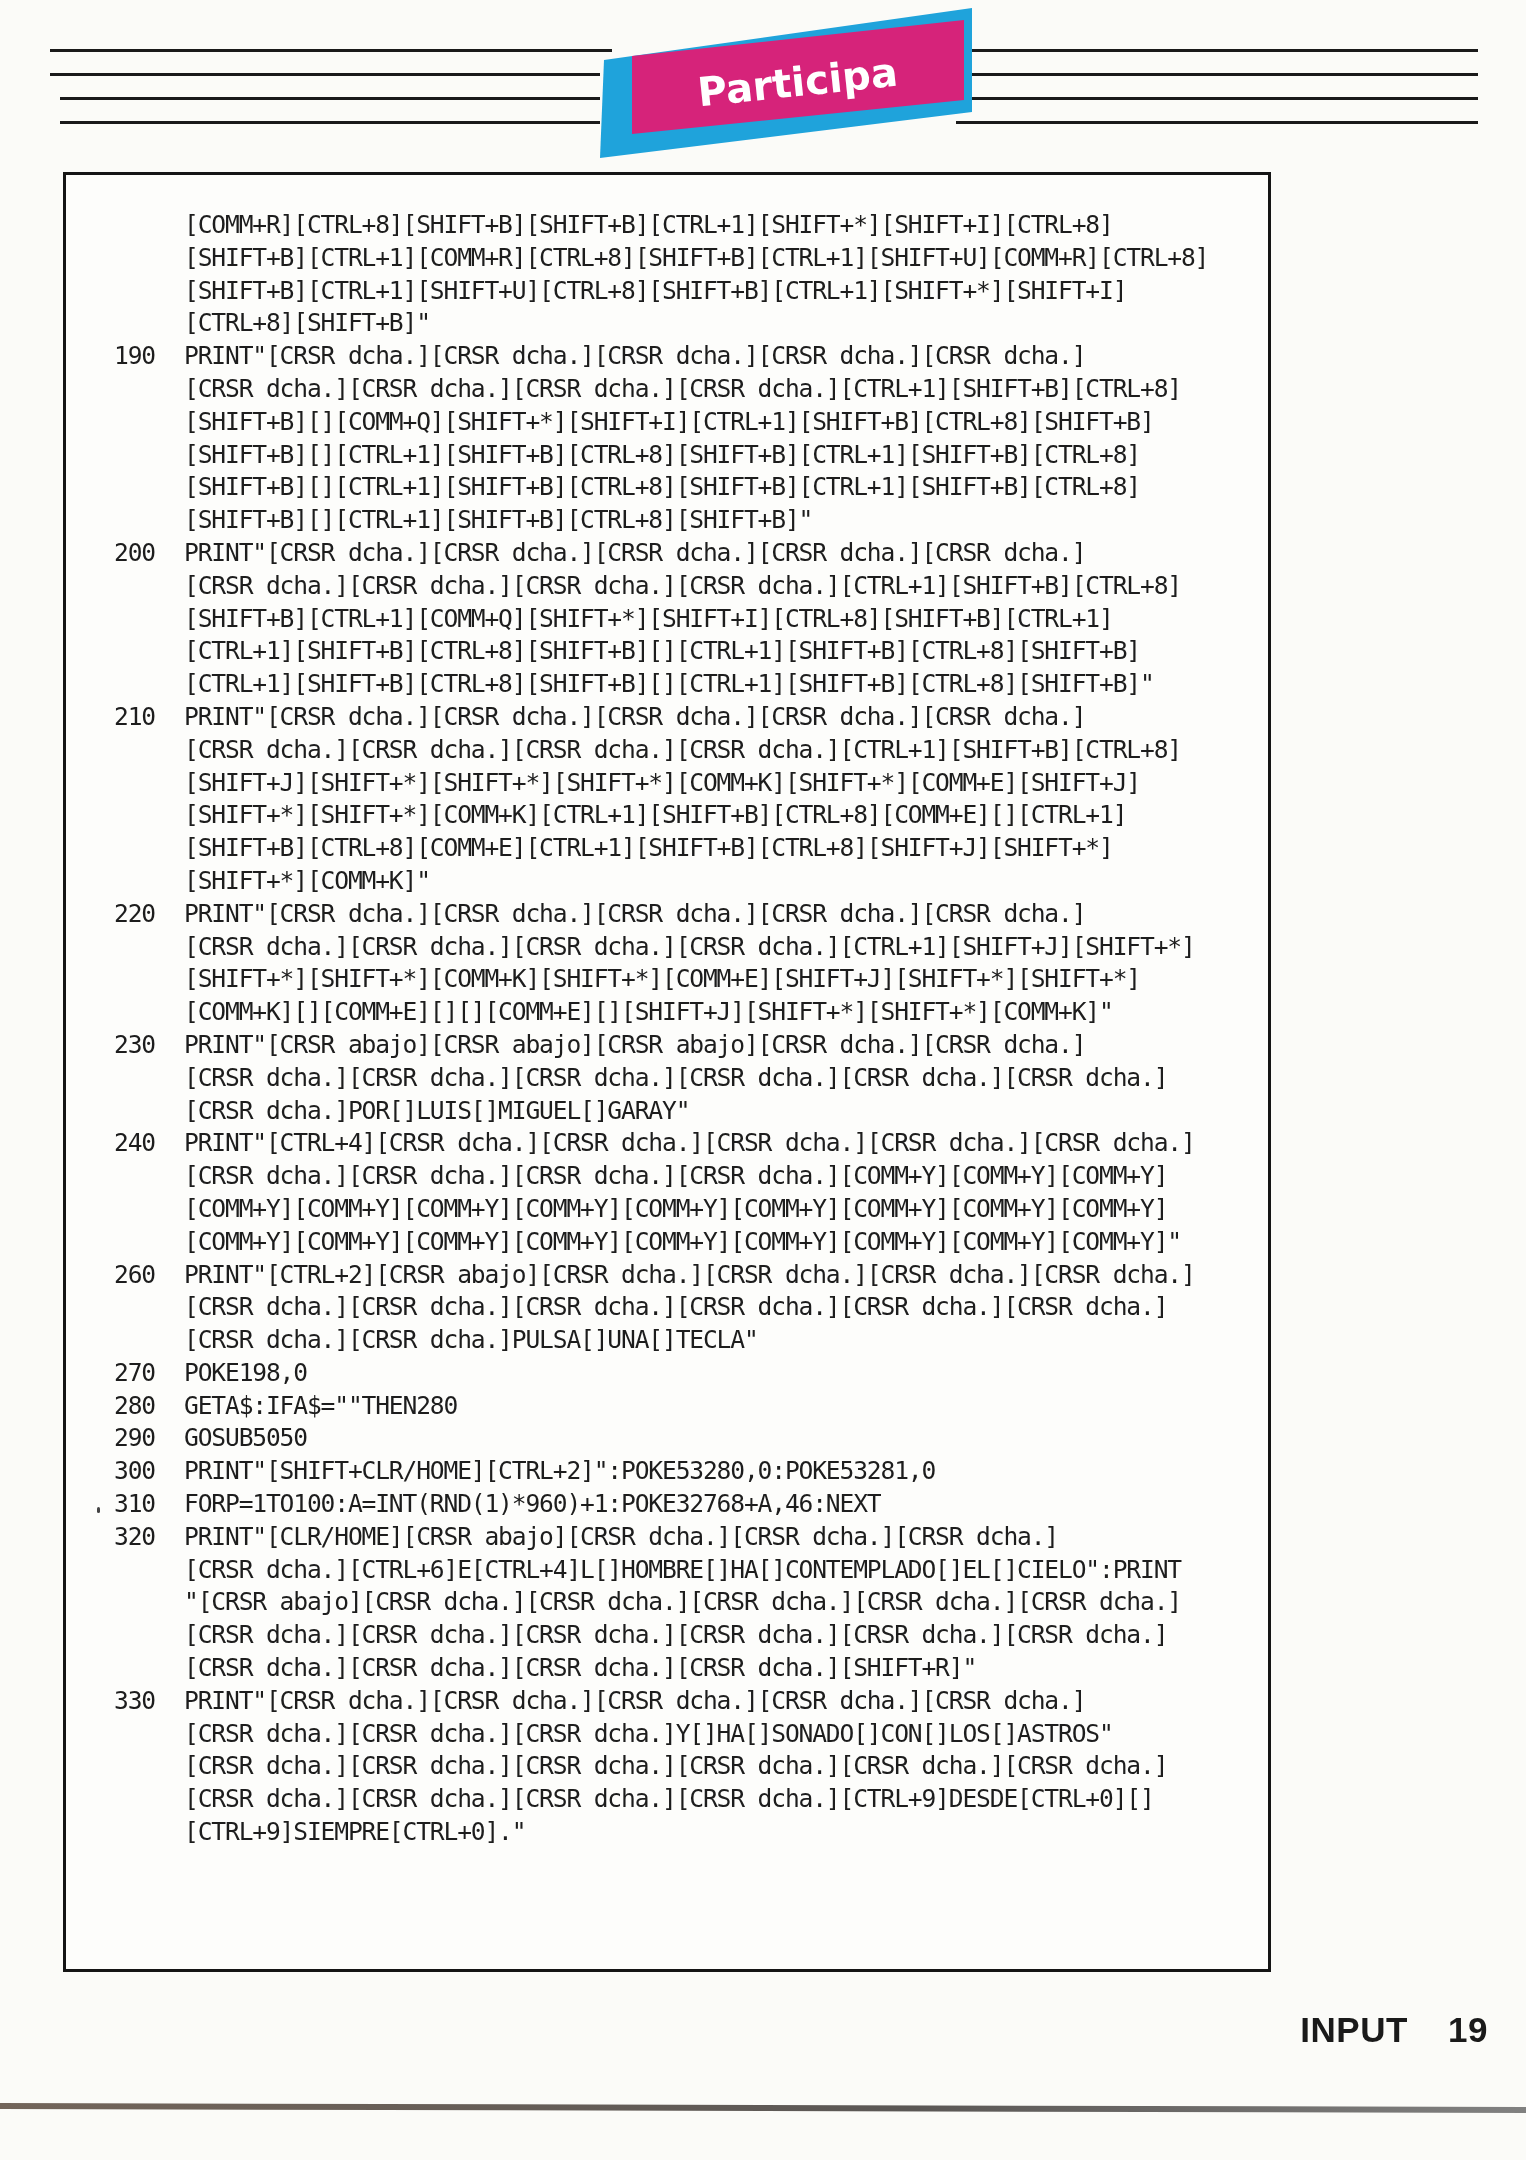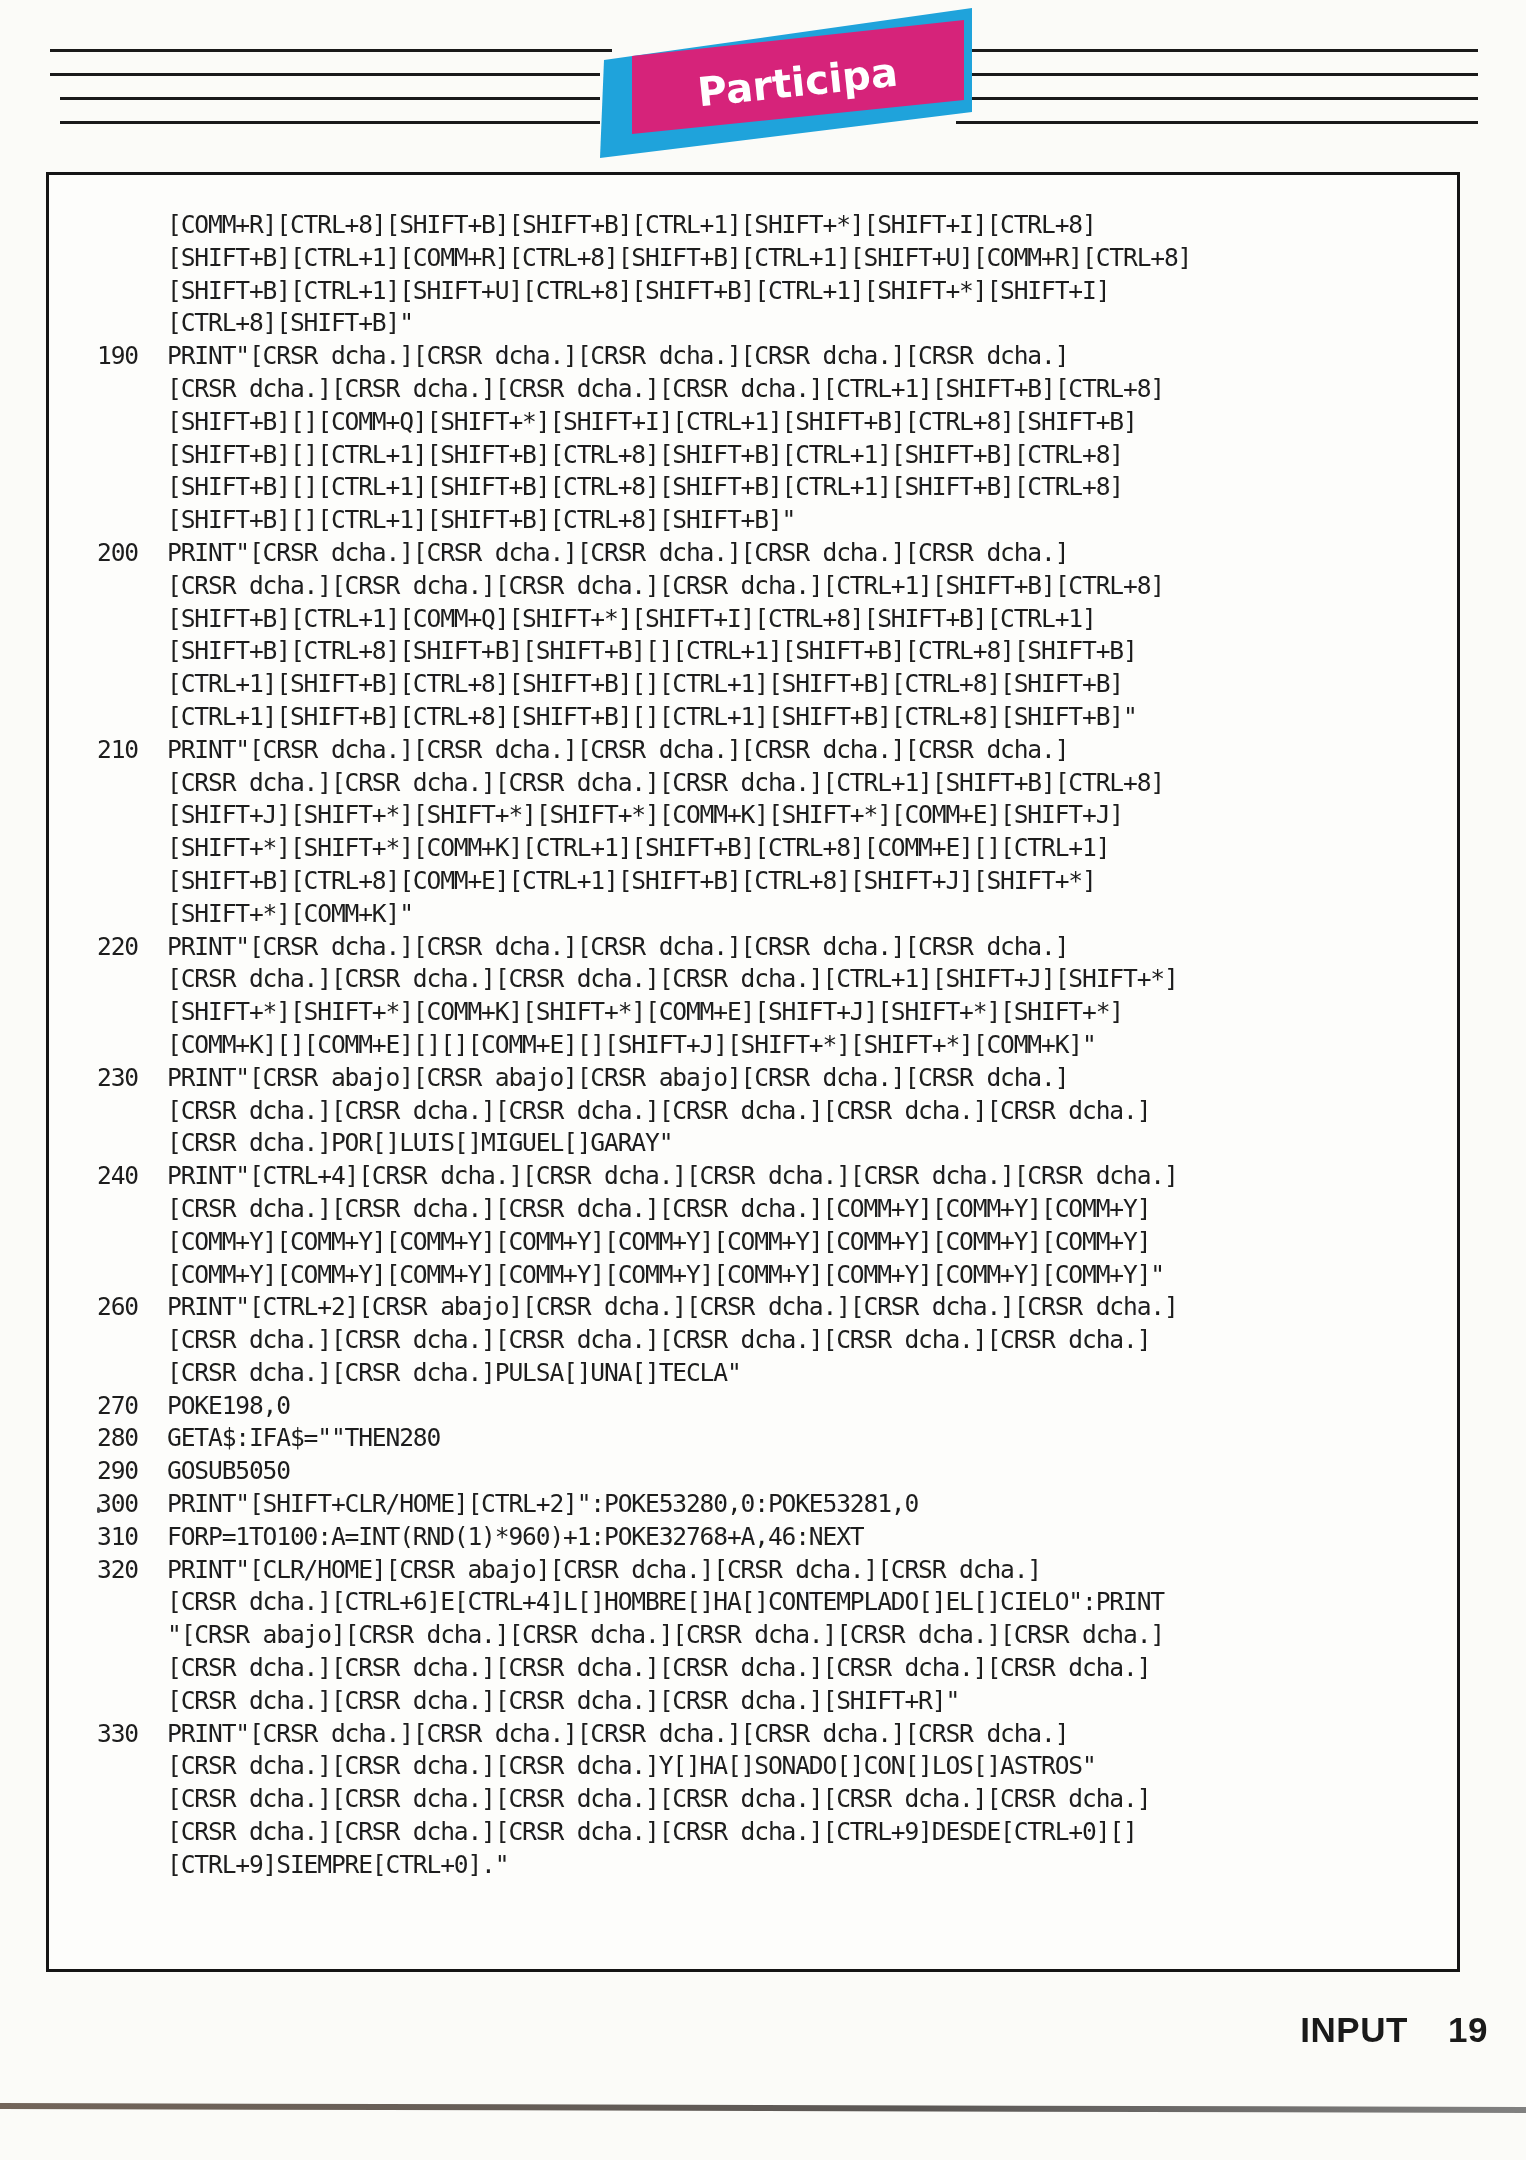--- a/index.html
+++ b/index.html
@@ -20,23 +20,23 @@
     .banner {
       position: absolute;
       left: 592px;
       top: 8px;
       width: 380px;
       height: 150px;
     }
     .banner svg { width: 100%; height: 100%; display: block; }
     .listing-box {
       position: absolute;
-      left: 46px;
+      left: 63px;
       top: 172px;
-      width: 1414px;
+      width: 1208px;
       height: 1800px;
       border: 3px solid #151515;
       box-sizing: border-box;
       background: #fdfdfb;
     }
     .code {
       position: absolute;
       left: 0;
       top: 34px;
       width: 100%;
@@ -118,21 +118,20 @@
       <div class="code-line"><span class="lnum"></span><span class="ltext">[CTRL+8][SHIFT+B]"</span></div>
       <div class="code-line"><span class="lnum">190</span><span class="ltext">PRINT"[CRSR dcha.][CRSR dcha.][CRSR dcha.][CRSR dcha.][CRSR dcha.]</span></div>
       <div class="code-line"><span class="lnum"></span><span class="ltext">[CRSR dcha.][CRSR dcha.][CRSR dcha.][CRSR dcha.][CTRL+1][SHIFT+B][CTRL+8]</span></div>
       <div class="code-line"><span class="lnum"></span><span class="ltext">[SHIFT+B][][COMM+Q][SHIFT+*][SHIFT+I][CTRL+1][SHIFT+B][CTRL+8][SHIFT+B]</span></div>
       <div class="code-line"><span class="lnum"></span><span class="ltext">[SHIFT+B][][CTRL+1][SHIFT+B][CTRL+8][SHIFT+B][CTRL+1][SHIFT+B][CTRL+8]</span></div>
       <div class="code-line"><span class="lnum"></span><span class="ltext">[SHIFT+B][][CTRL+1][SHIFT+B][CTRL+8][SHIFT+B][CTRL+1][SHIFT+B][CTRL+8]</span></div>
       <div class="code-line"><span class="lnum"></span><span class="ltext">[SHIFT+B][][CTRL+1][SHIFT+B][CTRL+8][SHIFT+B]"</span></div>
       <div class="code-line"><span class="lnum">200</span><span class="ltext">PRINT"[CRSR dcha.][CRSR dcha.][CRSR dcha.][CRSR dcha.][CRSR dcha.]</span></div>
       <div class="code-line"><span class="lnum"></span><span class="ltext">[CRSR dcha.][CRSR dcha.][CRSR dcha.][CRSR dcha.][CTRL+1][SHIFT+B][CTRL+8]</span></div>
       <div class="code-line"><span class="lnum"></span><span class="ltext">[SHIFT+B][CTRL+1][COMM+Q][SHIFT+*][SHIFT+I][CTRL+8][SHIFT+B][CTRL+1]</span></div>
-      <div class="code-line"><span class="lnum"></span><span class="ltext">[SHIFT+B][CTRL+8][SHIFT+B][SHIFT+B][][CTRL+1][SHIFT+B][CTRL+8][SHIFT+B]</span></div>
       <div class="code-line"><span class="lnum"></span><span class="ltext">[CTRL+1][SHIFT+B][CTRL+8][SHIFT+B][][CTRL+1][SHIFT+B][CTRL+8][SHIFT+B]</span></div>
       <div class="code-line"><span class="lnum"></span><span class="ltext">[CTRL+1][SHIFT+B][CTRL+8][SHIFT+B][][CTRL+1][SHIFT+B][CTRL+8][SHIFT+B]"</span></div>
       <div class="code-line"><span class="lnum">210</span><span class="ltext">PRINT"[CRSR dcha.][CRSR dcha.][CRSR dcha.][CRSR dcha.][CRSR dcha.]</span></div>
       <div class="code-line"><span class="lnum"></span><span class="ltext">[CRSR dcha.][CRSR dcha.][CRSR dcha.][CRSR dcha.][CTRL+1][SHIFT+B][CTRL+8]</span></div>
       <div class="code-line"><span class="lnum"></span><span class="ltext">[SHIFT+J][SHIFT+*][SHIFT+*][SHIFT+*][COMM+K][SHIFT+*][COMM+E][SHIFT+J]</span></div>
       <div class="code-line"><span class="lnum"></span><span class="ltext">[SHIFT+*][SHIFT+*][COMM+K][CTRL+1][SHIFT+B][CTRL+8][COMM+E][][CTRL+1]</span></div>
       <div class="code-line"><span class="lnum"></span><span class="ltext">[SHIFT+B][CTRL+8][COMM+E][CTRL+1][SHIFT+B][CTRL+8][SHIFT+J][SHIFT+*]</span></div>
       <div class="code-line"><span class="lnum"></span><span class="ltext">[SHIFT+*][COMM+K]"</span></div>
       <div class="code-line"><span class="lnum">220</span><span class="ltext">PRINT"[CRSR dcha.][CRSR dcha.][CRSR dcha.][CRSR dcha.][CRSR dcha.]</span></div>
       <div class="code-line"><span class="lnum"></span><span class="ltext">[CRSR dcha.][CRSR dcha.][CRSR dcha.][CRSR dcha.][CTRL+1][SHIFT+J][SHIFT+*]</span></div>

